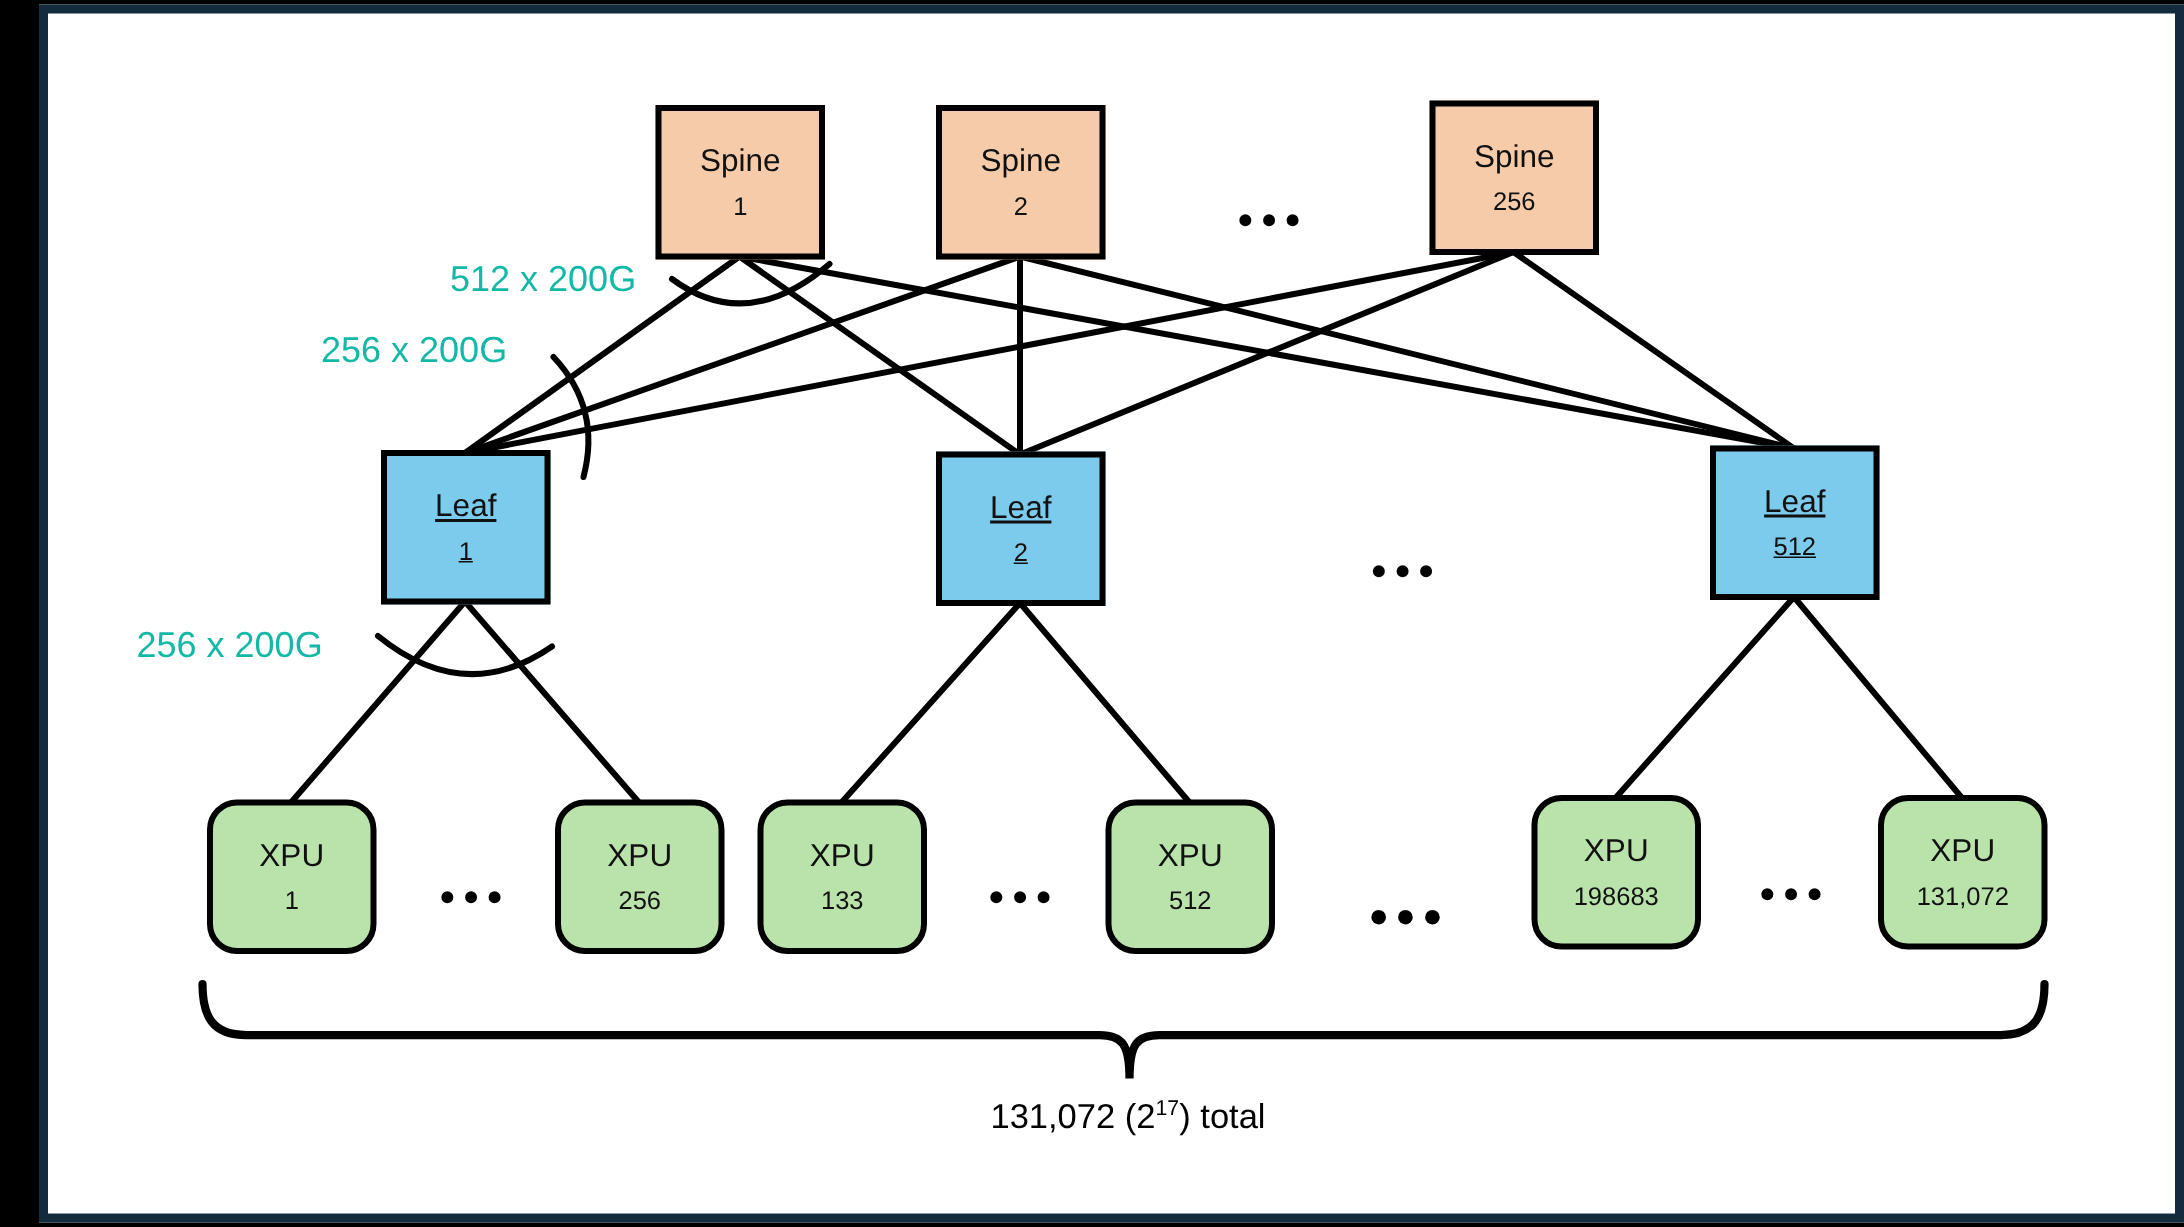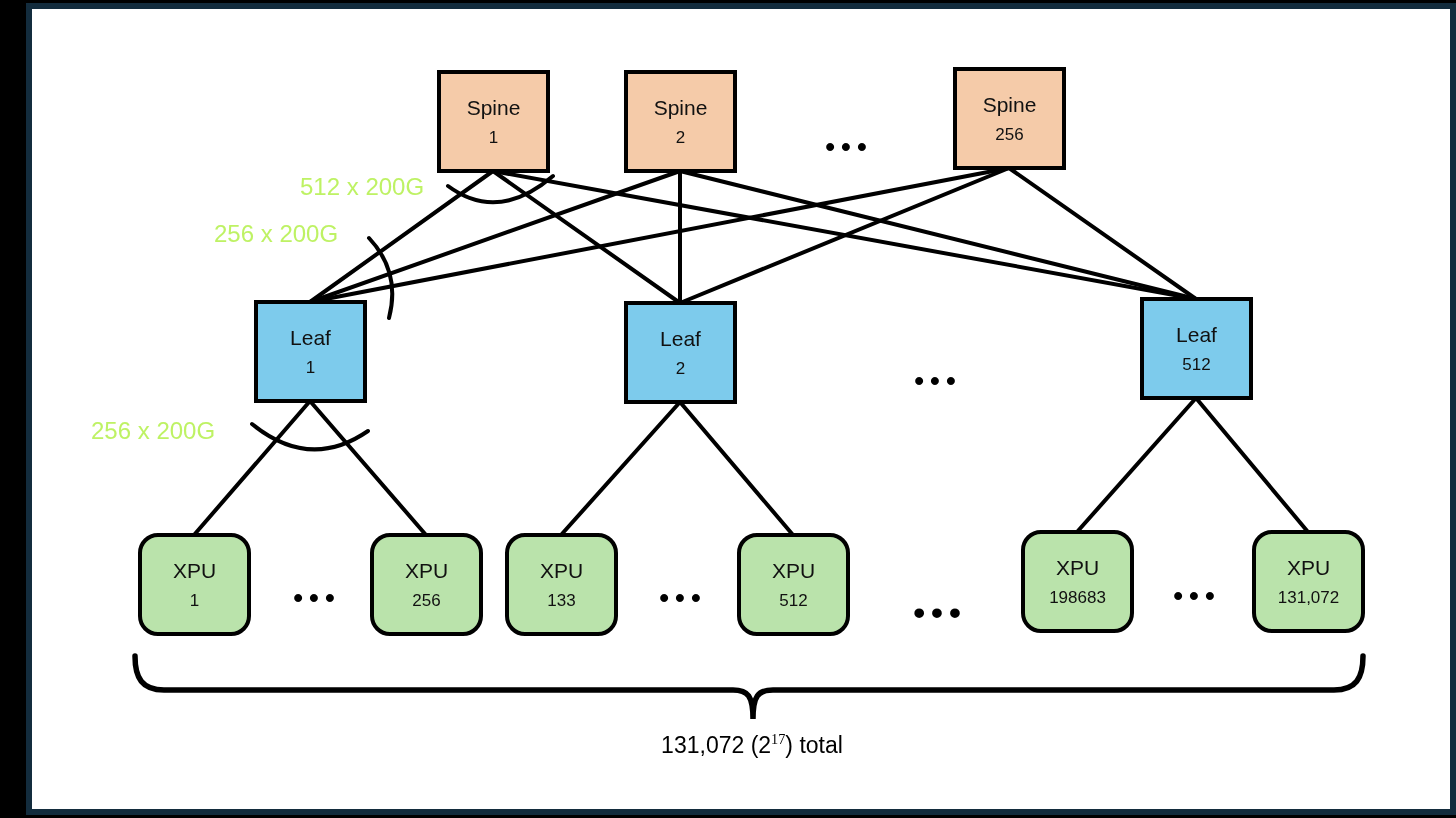--- a/index.html
+++ b/index.html
@@ -5,31 +5,31 @@
   html,body{margin:0;padding:0;width:1456px;height:818px;overflow:hidden;
     font-family:"Liberation Sans", sans-serif;}
   .stage{position:relative;width:1456px;height:818px;background:var(--backdrop,#000);}
   .image-frame{position:absolute;left:26px;top:3px;width:1418px;height:800px;
     background:var(--canvas,#fff);border:6px solid var(--frame-border,#132c3d);}
   .wires{position:absolute;left:0;top:0;width:1456px;height:818px;}
   .node{position:absolute;width:113px;height:103px;box-sizing:border-box;
     border:4px solid var(--line,#000);display:flex;flex-direction:column;
     align-items:center;justify-content:center;gap:10px;color:#111;}
   .node.spine{background:var(--spine-fill,#f5cba9);}
-  .node.leaf{background:var(--leaf-fill,#7dcbec);}
+  .node.leaf{background:var(--leaf-fill,#7dcbec);text-decoration:underline;}
   .node.xpu{background:var(--xpu-fill,#bae3ab);border-radius:20px;}
   .node-type{font-size:21px;line-height:22px;}
   .node-id{font-size:17px;line-height:18px;}
   .dots{position:absolute;transform:translate(-50%,-50%);font-weight:900;
     font-size:28px;letter-spacing:6px;color:#000;white-space:nowrap;text-indent:6px;}
   .dots.big{font-size:34px;}
-  .link-label{position:absolute;font-size:24px;color:#bef264;white-space:nowrap;}
+  .link-label{position:absolute;font-size:24px;color:#14b8a6;white-space:nowrap;}
   .total-label{position:absolute;left:752px;top:731px;transform:translateX(-50%);
     font-size:23px;color:#000;white-space:nowrap;}
-  .total-label sup{font-size:0.62em;font-family:Liberation Serif, serif;}
+  .total-label sup{font-size:0.62em;}
 </style>
 </head>
 <body>
 
 <div class="stage">
   <div class="image-frame"></div>
 
   <svg class="wires" viewBox="0 0 1456 818" fill="none" stroke="var(--line,#000)" stroke-width="4" stroke-linecap="round">
 
     <line x1="493" y1="171" x2="310" y2="302"></line>

